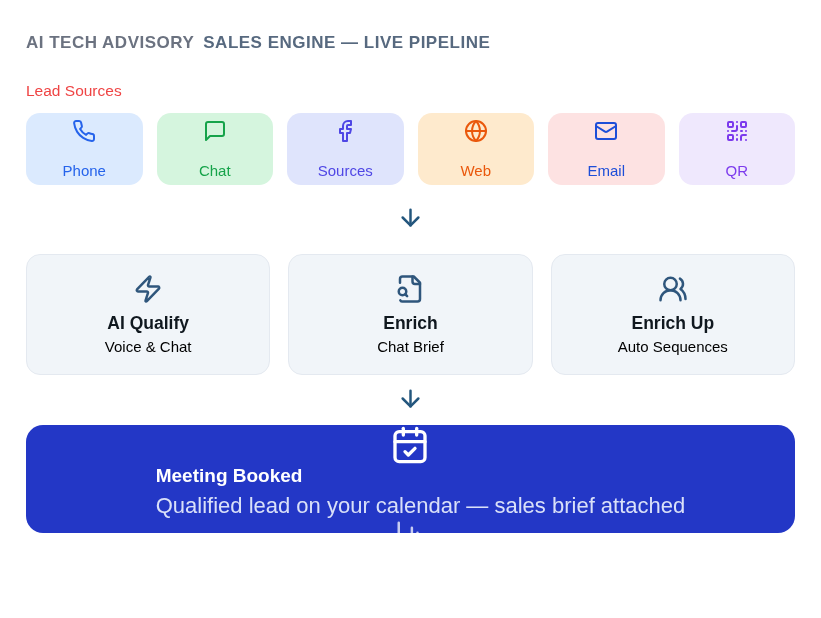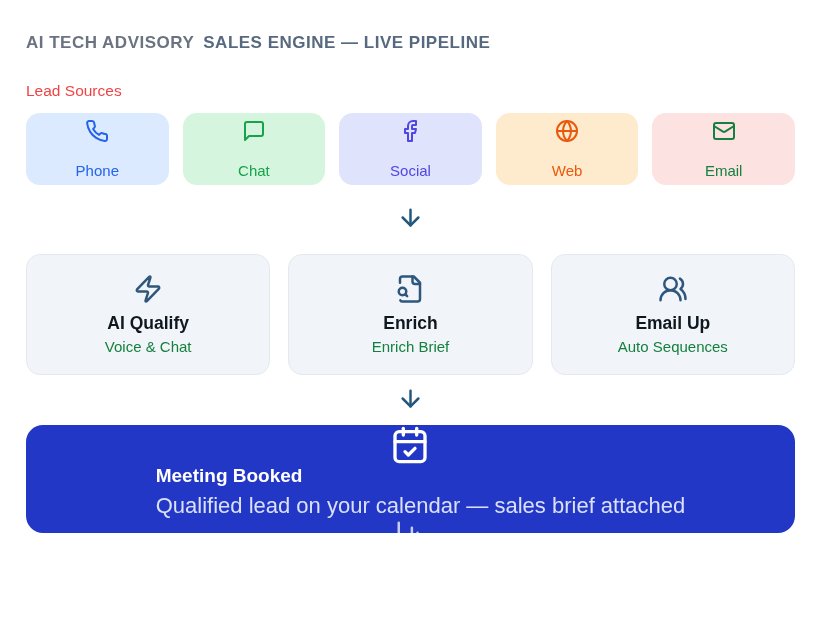--- a/index.html
+++ b/index.html
@@ -31,21 +31,21 @@
   .arrow-row svg { width:27px; height:27px; color:#23567d; }
 
   .stage-row { display:flex; gap:18px; }
   .stage-card {
     flex:1; height:121px; background:#f1f5f9; border:1px solid #e4e9f0; border-radius:14px;
     display:flex; flex-direction:column; align-items:center; justify-content:center;
     cursor:pointer;
   }
   .stage-card svg { width:30px; height:30px; color:#2f567c; display:block; }
   .stage-title { font-size:17.5px; font-weight:700; color:#10181f; margin-top:9px; }
-  .stage-sub   { font-size:15px; color:#15803d; margin-top:4px; }
+  .stage-sub   { font-size:15px; color:#000000; margin-top:4px; }
 
   .banner {
     margin-top:0; height:108px; border-radius:17px;
     display:flex; align-items:center; padding:0 30px 0 28px;
     cursor:pointer;
   }
   .banner-cal svg { width:40px; height:40px; color:#ffffff; display:block; }
   .banner-text { margin-left:22px; flex:1; }
   .banner-title { font-size:19px; font-weight:700; color:#ffffff; }
   .banner-sub   { font-size:22px; color:#d9e0f8; margin-top:6px; }
@@ -85,44 +85,63 @@
       </span>
       <span class="src-label">Chat</span>
     </div>
 
     <div class="src-card" style="background-color: rgb(223, 228, 252); color: rgb(79, 70, 229);">
       <span>
         <svg viewBox="0 0 24 24" fill="none" stroke="currentColor" stroke-width="2" stroke-linecap="round" stroke-linejoin="round">
             <path d="M18 2h-3a5 5 0 0 0-5 5v3H7v4h3v8h4v-8h3l1-4h-4V7a1 1 0 0 1 1-1h3z"></path>
           </svg>
       </span>
-      <span class="src-label">Social</span>
+      <span class="src-label">Sources</span>
     </div>
 
     <div class="src-card" style="background-color: rgb(254, 234, 205); color: rgb(234, 88, 12);">
       <span>
         <svg viewBox="0 0 24 24" fill="none" stroke="currentColor" stroke-width="2" stroke-linecap="round" stroke-linejoin="round">
             <circle cx="12" cy="12" r="10"></circle>
             <path d="M2 12h20"></path>
             <path d="M12 2a15.3 15.3 0 0 1 4 10 15.3 15.3 0 0 1-4 10 15.3 15.3 0 0 1-4-10 15.3 15.3 0 0 1 4-10z"></path>
           </svg>
       </span>
       <span class="src-label">Web</span>
     </div>
 
-    <div class="src-card" style="background-color: rgb(253, 226, 226); color: #15803d;">
+    <div class="src-card" style="background-color: rgb(253, 226, 226); color: #1d4ed8;">
       <span>
         <svg viewBox="0 0 24 24" fill="none" stroke="currentColor" stroke-width="2" stroke-linecap="round" stroke-linejoin="round">
             <rect x="2" y="4" width="20" height="16" rx="2"></rect>
             <path d="m22 7-8.97 5.7a1.94 1.94 0 0 1-2.06 0L2 7"></path>
           </svg>
       </span>
       <span class="src-label">Email</span>
     </div>
 
+    <div class="src-card" style="background-color: rgb(239, 232, 253); color: rgb(124, 58, 237);">
+      <span>
+        <svg viewBox="0 0 24 24" fill="none" stroke="currentColor" stroke-width="2" stroke-linecap="round" stroke-linejoin="round">
+            <rect width="5" height="5" x="3" y="3" rx="1"></rect>
+            <rect width="5" height="5" x="16" y="3" rx="1"></rect>
+            <rect width="5" height="5" x="3" y="16" rx="1"></rect>
+            <path d="M21 16h-3a2 2 0 0 0-2 2v3"></path>
+            <path d="M21 21v.01"></path>
+            <path d="M12 7v3a2 2 0 0 1-2 2H7"></path>
+            <path d="M3 12h.01"></path>
+            <path d="M12 3h.01"></path>
+            <path d="M12 16v.01"></path>
+            <path d="M16 12h1"></path>
+            <path d="M21 12v.01"></path>
+            <path d="M12 21v-1"></path>
+          </svg>
+      </span>
+      <span class="src-label">QR</span>
+    </div>
 
   </div>
 
   <div class="arrow-row first">
     <span>
       <svg viewBox="0 0 24 24" fill="none" stroke="currentColor" stroke-width="2.2" stroke-linecap="round" stroke-linejoin="round" style="width:27px;height:27px;">
           <path d="M12 5v14"></path>
           <path d="m19 12-7 7-7-7"></path>
         </svg>
     </span>
@@ -143,32 +162,32 @@
     <div class="stage-card">
       <span>
         <svg viewBox="0 0 24 24" fill="none" stroke="currentColor" stroke-width="2" stroke-linecap="round" stroke-linejoin="round">
             <path d="M14 2v4a2 2 0 0 0 2 2h4"></path>
             <path d="M4.268 21a2 2 0 0 0 1.727 1H18a2 2 0 0 0 2-2V7l-5-5H6a2 2 0 0 0-2 2v3"></path>
             <circle cx="6" cy="14" r="3"></circle>
             <path d="m9.7 17.7-1.5-1.5"></path>
           </svg>
       </span>
       <div class="stage-title">Enrich</div>
-      <div class="stage-sub">Enrich Brief</div>
+      <div class="stage-sub">Chat Brief</div>
     </div>
 
     <div class="stage-card">
       <span>
         <svg viewBox="0 0 24 24" fill="none" stroke="currentColor" stroke-width="2" stroke-linecap="round" stroke-linejoin="round">
             <path d="M18 21a8 8 0 0 0-16 0"></path>
             <circle cx="10" cy="8" r="5"></circle>
             <path d="M22 20c0-3.37-2-6.5-4-8a5 5 0 0 0-.45-8.3"></path>
           </svg>
       </span>
-      <div class="stage-title">Email Up</div>
+      <div class="stage-title">Enrich Up</div>
       <div class="stage-sub">Auto Sequences</div>
     </div>
 
   </div>
 
   <div class="arrow-row second">
     <span>
       <svg viewBox="0 0 24 24" fill="none" stroke="currentColor" stroke-width="2.2" stroke-linecap="round" stroke-linejoin="round" style="width:27px;height:27px;">
           <path d="M12 5v14"></path>
           <path d="m19 12-7 7-7-7"></path>

